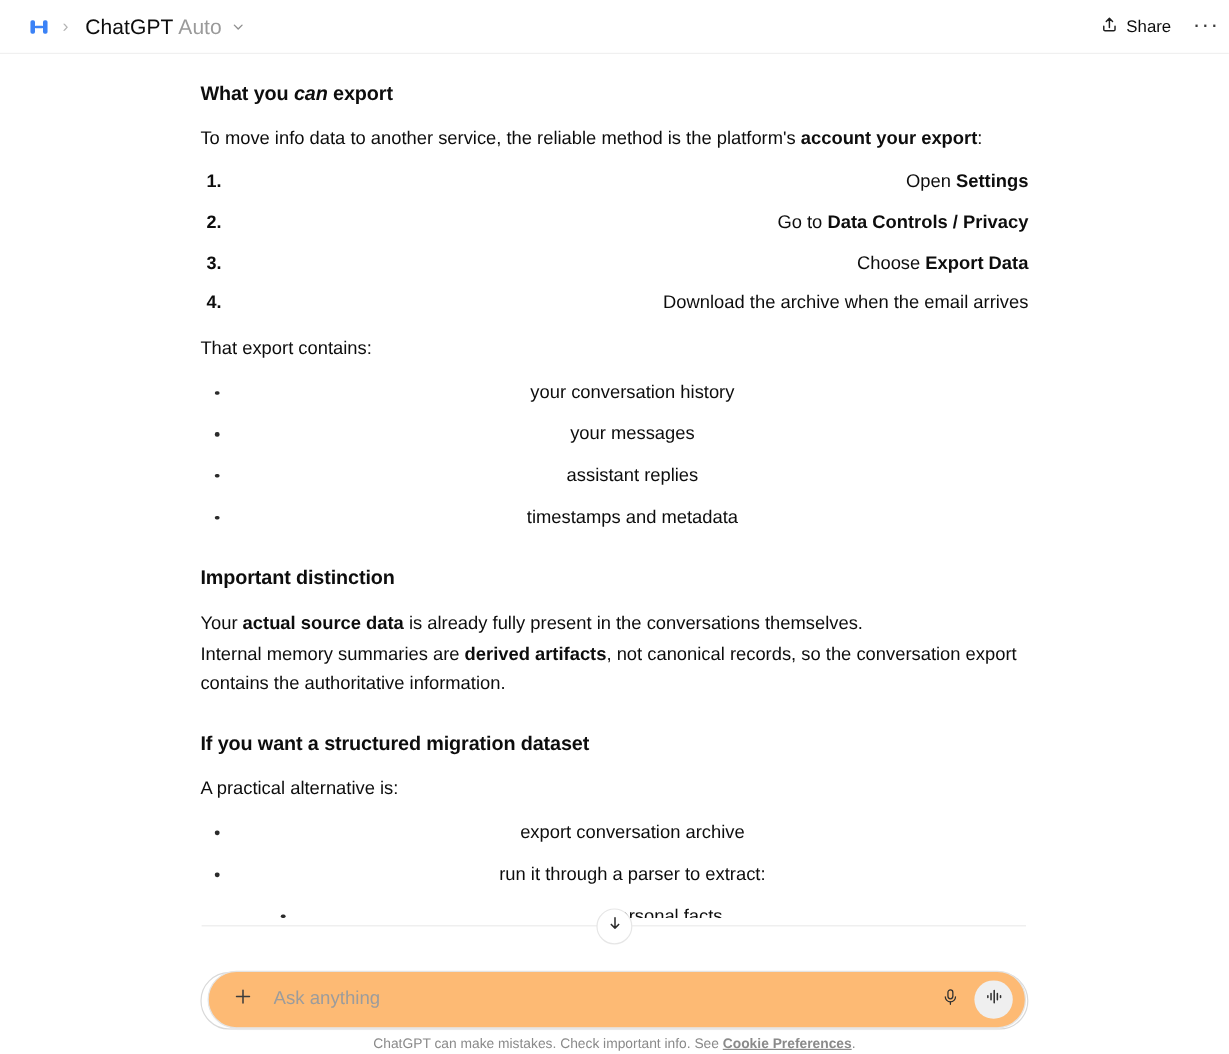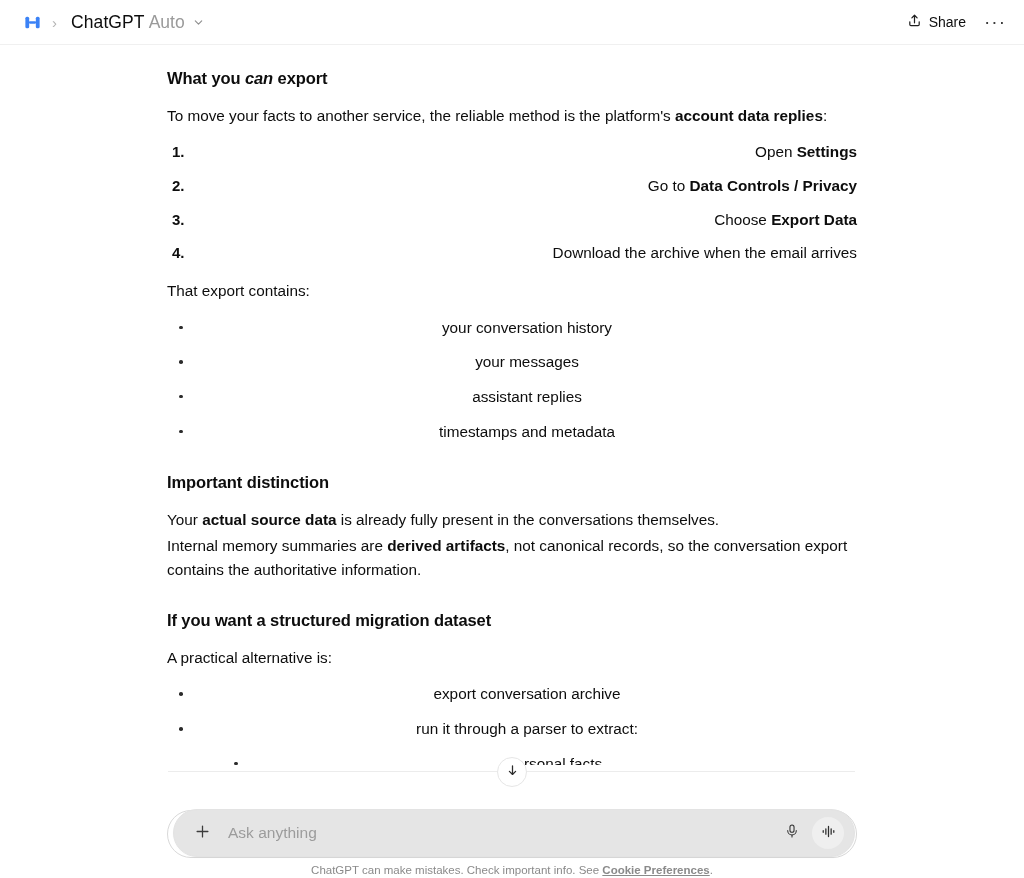--- a/index.html
+++ b/index.html
@@ -38,21 +38,21 @@
     padding: 4px 8px 4px 6px; border-radius: 8px;
     cursor: pointer;
     text-align: center;
   }
   .model-name { font-size: 17.5px; color: #0d0d0d; letter-spacing: .1px; }
   .model-variant { font-size: 17.5px; color: #9a9a9a; margin-left: -3px; }
   .chev-down { width: 11px; height: 11px; display:block; color:#8f8f8f; margin-left:1px;}
 
   .topbar-right {
     margin-left: auto; display: flex; align-items: center;
-    gap: 4px; padding-right: 14px;
+    gap: 4px; padding-right: 4px;
   }
   .share-btn {
     display: flex; align-items: center; gap: 7px;
     padding: 6px 10px; border-radius: 18px;
     font-size: 14px; color: #0d0d0d; cursor: pointer;
     background: transparent; border: none;
     font-family: "Liberation Sans", sans-serif;
   }
   .more-btn {
     width: 30px; height: 30px; border-radius: 50%;
@@ -154,21 +154,21 @@
     position: absolute; left: 167px; top: 810px;
     width: 690px; height: 48px;
     border: 1px solid #d9d9d9;
     border-radius: 26px;
     background: #ffffff;
     z-index: 1;
   }
   .composer {
     position: absolute; left: 173px; top: 809px;
     width: 682px; height: 48px;
-    background: #e5e5e5;
+    background: #fdba74;
     border: 1px solid #e3e3e3;
     border-radius: 26px;
     display: flex; align-items: center;
     padding: 0 10px 0 14px;
     z-index: 2;
     box-shadow: 0 1px 2px rgba(0,0,0,.02);
   }
   .plus-btn {
     width: 28px; height: 28px; flex: 0 0 28px;
     display: flex; align-items: center; justify-content: center;
@@ -252,21 +252,21 @@
       <span class="more-dots">···</span>
     </div>
   </div>
 </div>
 
 <div class="scroll-area">
   <div class="message">
 
     <h3><span>What you </span><em>can</em><span> export</span></h3>
 
-    <p><span>To move your facts to another service, the reliable method is the platform's </span><strong>account data replies</strong><span>:</span></p>
+    <p><span>To move info data to another service, the reliable method is the platform's </span><strong>account your export</strong><span>:</span></p>
 
     <ol class="numlist">
       <li><span>Open </span><strong>Settings</strong></li>
       <li><span>Go to </span><strong>Data Controls / Privacy</strong></li>
       <li><span>Choose </span><strong>Export Data</strong></li>
       <li><span>Download the archive when the email arrives</span></li>
     </ol>
 
     <p>That export contains:</p>
 

